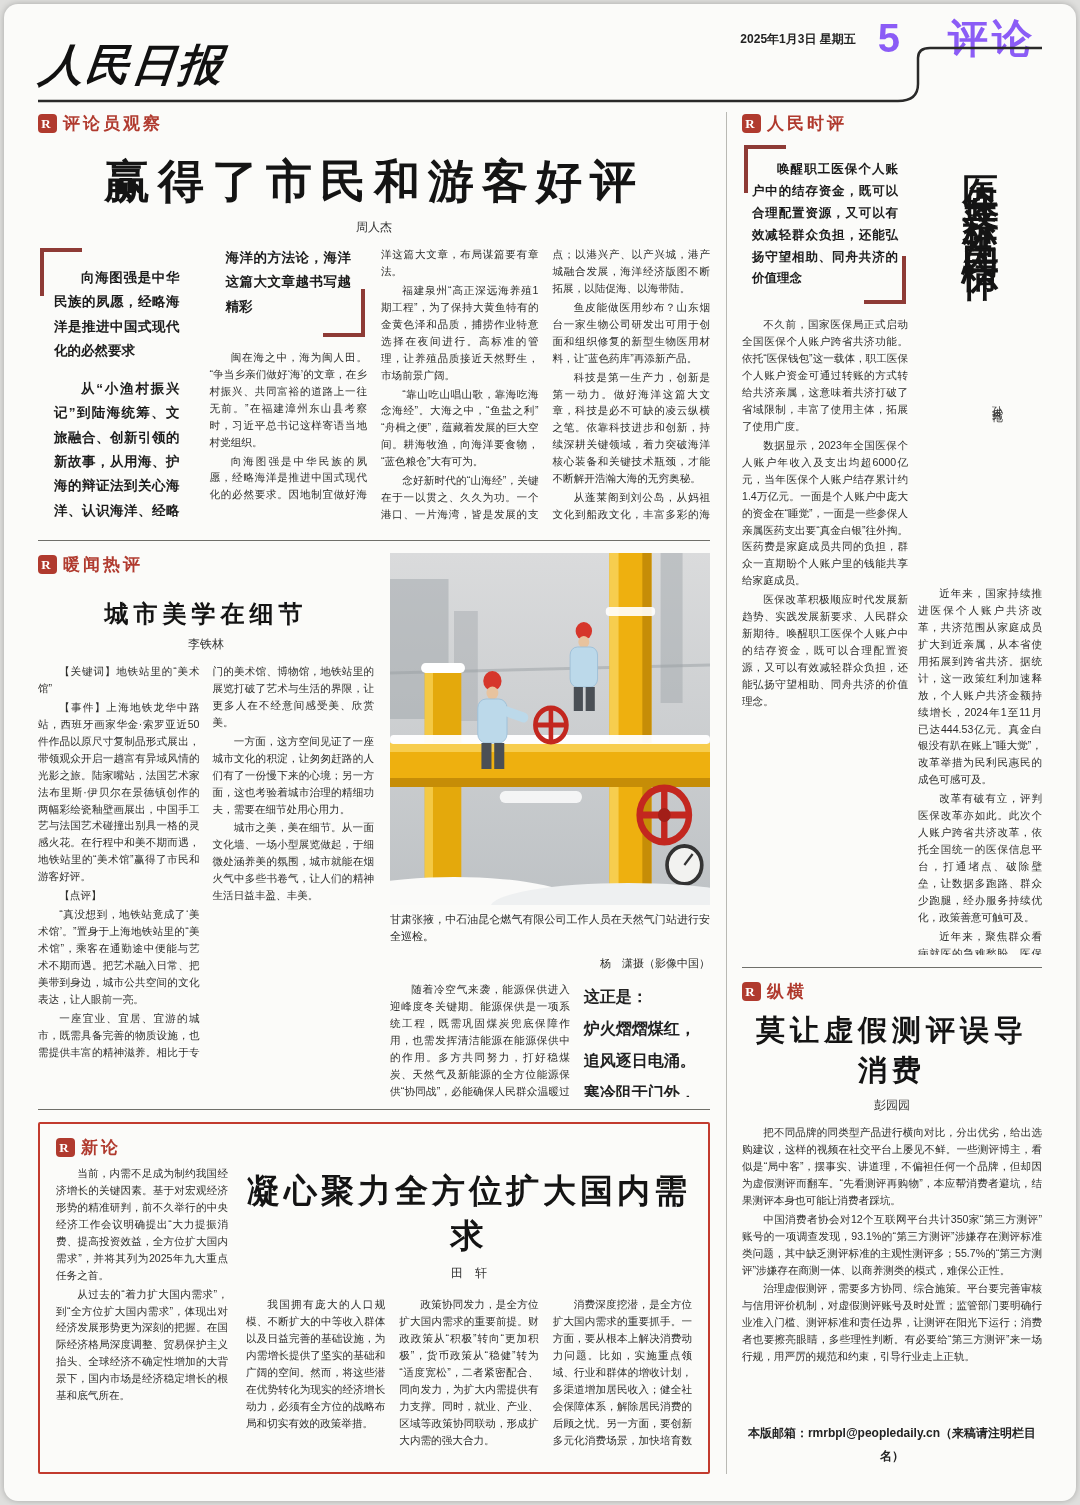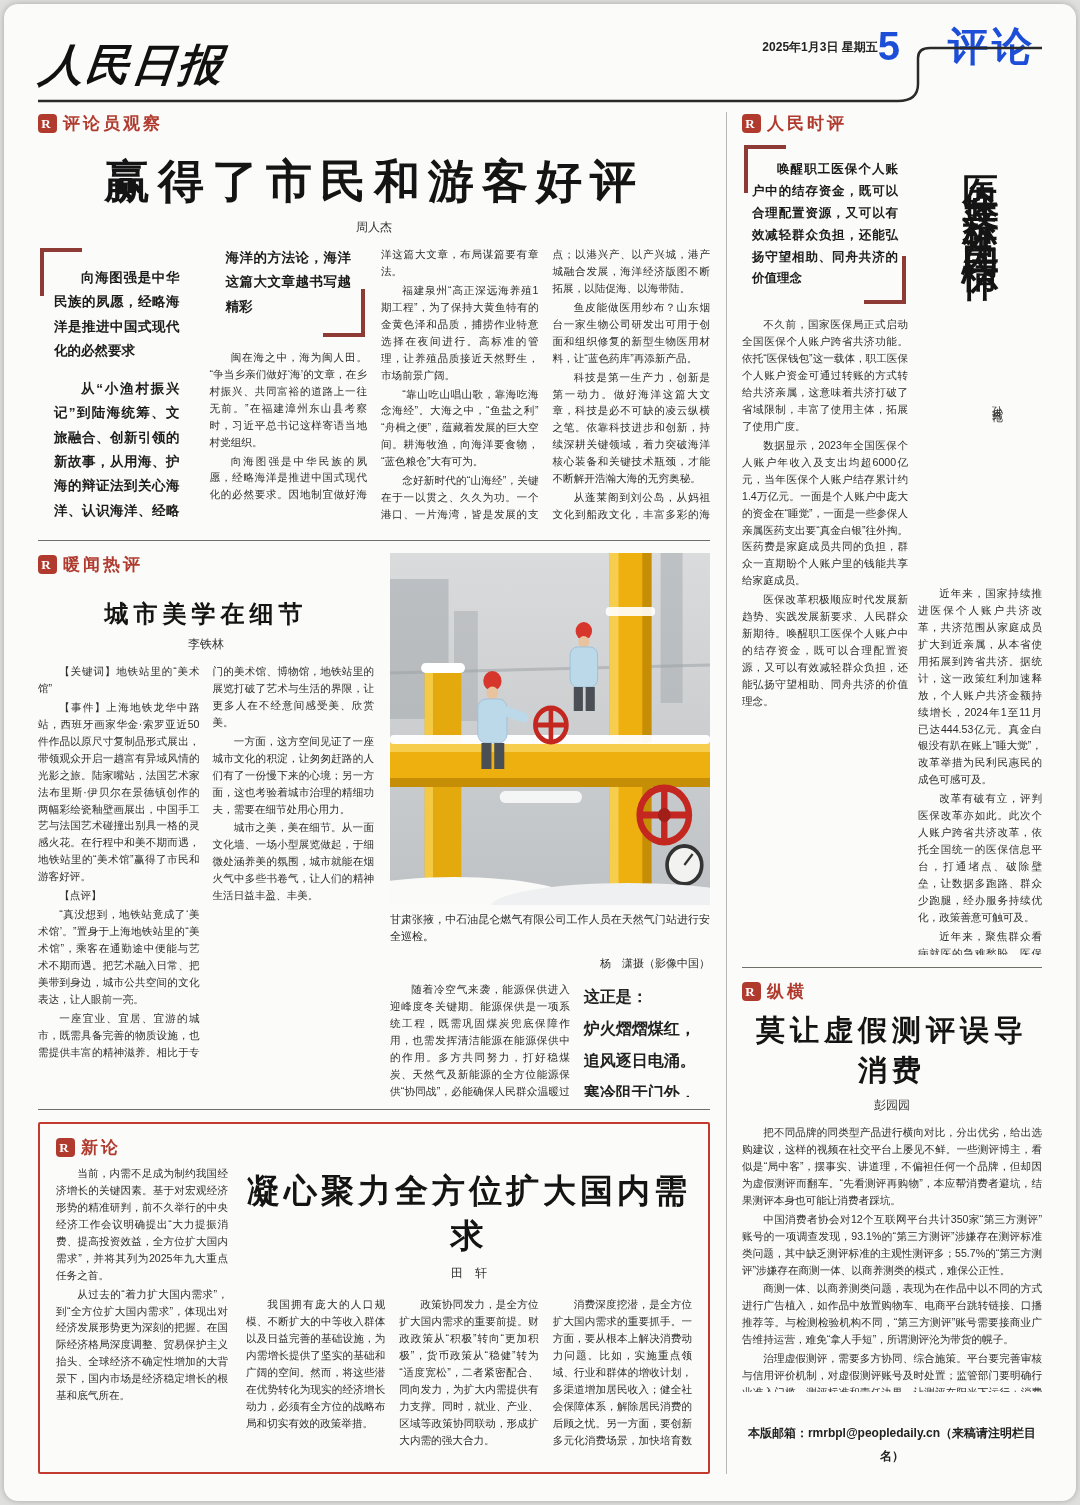--- a/index.html
+++ b/index.html
@@ -2,23 +2,23 @@
 <html lang="zh"><head>
 <meta charset="utf-8">
 <style>
   html,body{margin:0;padding:0;background:#dfdfdd;font-family:"Liberation Sans",sans-serif;}
   .page{position:relative;width:1072px;height:1497px;margin:4px auto;background:#fbfbf9;border-radius:14px;
         box-shadow:0 0 6px rgba(0,0,0,.25);overflow:hidden;box-sizing:border-box;padding:14px 34px 0 34px;color:#222;}
   
   .masthead{position:relative;height:86px;}
   .logo{position:absolute;left:2px;top:18px;font-family:"DejaVu Serif",serif;font-weight:bold;font-style:italic;
         font-size:44px;letter-spacing:2px;transform:skewX(-6deg);color:#111;}
-  .head-right{position:absolute;right:6px;top:8px;display:flex;align-items:flex-end;gap:0;}
+  .head-right{position:absolute;right:6px;top:0;display:flex;align-items:flex-end;gap:22px;}
   .pub-date{font-size:12px;font-weight:bold;color:#222;padding-bottom:10px;}
-  .page-no{font-size:40px;font-weight:bold;color:#1d4ed8;letter-spacing:4px;line-height:1;}
+  .page-no{font-size:40px;font-weight:bold;color:#8b5cf6;letter-spacing:4px;line-height:1;}
   .head-rule{position:absolute;left:0;right:0;bottom:0;height:60px;pointer-events:none;}
   
   .main{display:flex;gap:16px;margin-top:8px;}
   .col-left{width:672px;flex:none;}
   .col-right{flex:1;min-width:0;border-left:1px solid #b9b9b4;padding-left:15px;}
   .sec-divider{border:none;border-top:1px solid #6f6f6a;margin:12px 0;}
   
   .sec-label{display:flex;align-items:center;gap:6px;font-size:17px;font-weight:bold;color:#b03a2e;letter-spacing:3px;}
   .label-icon{display:inline-flex;align-items:center;justify-content:center;width:19px;height:19px;border-radius:4px;
               background:#b03a2e;color:#fff;font-size:13px;font-weight:bold;font-family:"Liberation Serif",serif;}
@@ -301,21 +301,20 @@
         <div class="sec-label">
           <span class="label-icon">R</span>
           <span>纵横</span>
         </div>
         <h2 class="headline zh-title">莫让虚假测评误导消费</h2>
         <div class="byline">彭园园</div>
         <div class="bodytext zh-body">
           <div>
               <p class="para">把不同品牌的同类型产品进行横向对比，分出优劣，给出选购建议，这样的视频在社交平台上屡见不鲜。一些测评博主，看似是“局中客”，摆事实、讲道理，不偏袒任何一个品牌，但却因为虚假测评而翻车。“先看测评再购物”，本应帮消费者避坑，结果测评本身也可能让消费者踩坑。</p>
               <p class="para">中国消费者协会对12个互联网平台共计350家“第三方测评”账号的一项调查发现，93.1%的“第三方测评”涉嫌存在测评标准类问题，其中缺乏测评标准的主观性测评多；55.7%的“第三方测评”涉嫌存在商测一体、以商养测类的模式，难保公正性。</p>
-              <p class="para">商测一体、以商养测类问题，表现为在作品中以不同的方式进行广告植入，如作品中放置购物车、电商平台跳转链接、口播推荐等。与检测检验机构不同，“第三方测评”账号需要接商业广告维持运营，难免“拿人手短”，所谓测评沦为带货的幌子。</p>
               <p class="para">治理虚假测评，需要多方协同、综合施策。平台要完善审核与信用评价机制，对虚假测评账号及时处置；监管部门要明确行业准入门槛、测评标准和责任边界，让测评在阳光下运行；消费者也要擦亮眼睛，多些理性判断。有必要给“第三方测评”来一场行规，用严厉的规范和约束，引导行业走上正轨。</p>
             </div>
 
         </div>
         <div class="page-footer">
           <div>本版邮箱：rmrbpl@peopledaily.cn（来稿请注明栏目名）</div>
         </div>
       </section>
 
     </div>

